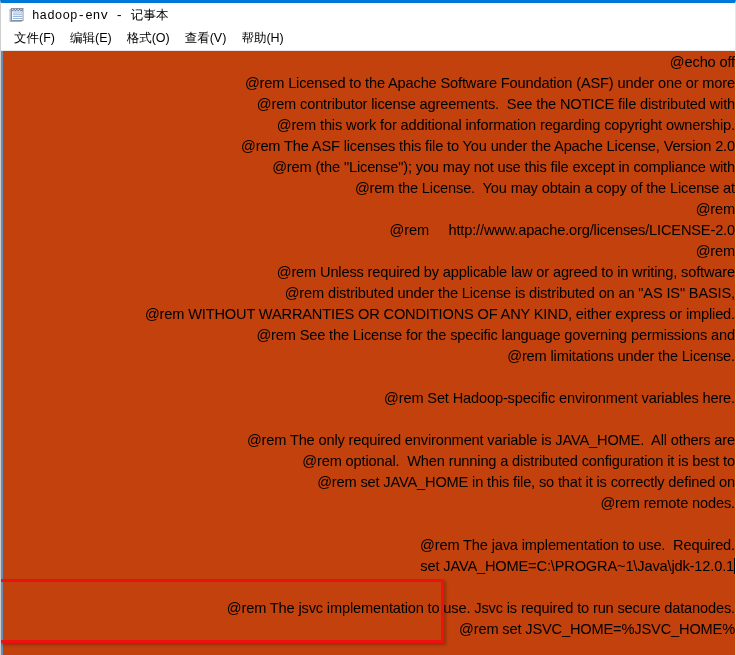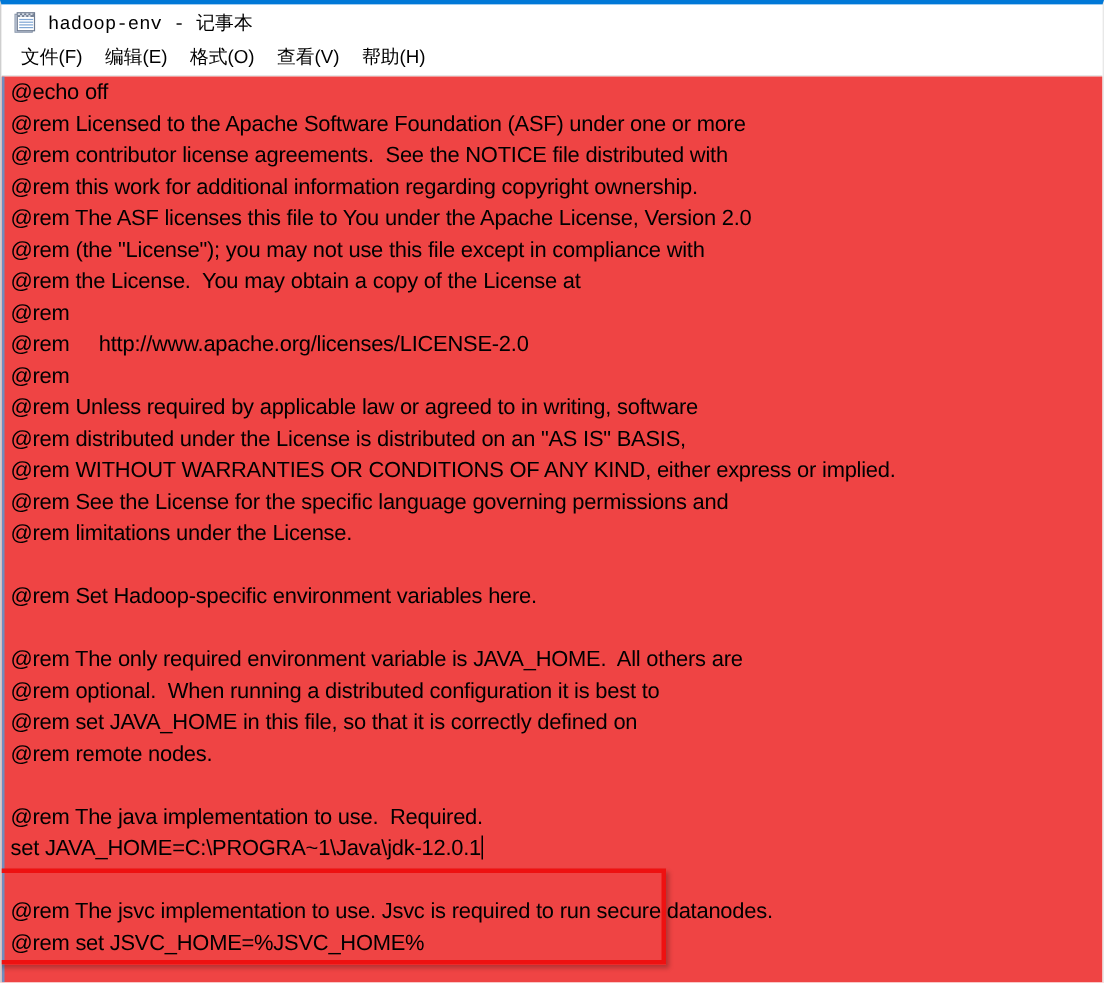--- a/index.html
+++ b/index.html
@@ -66,22 +66,23 @@
     color: #000000;
     padding: 2px 8px 2px 7px;
     white-space: nowrap;
     cursor: default;
   }
 
   
   #editor-area {
     position: relative;
     height: 604px;
-    background: #ef4444;
+    background: #c2410c;
     overflow: hidden;
+    text-align: right;
   }
   
   #left-gutter-line {
     position: absolute;
     left: 0px;
     top: 0px;
     width: 2px;
     height: 604px;
     background: #5b9bd5;
     opacity: .85;

